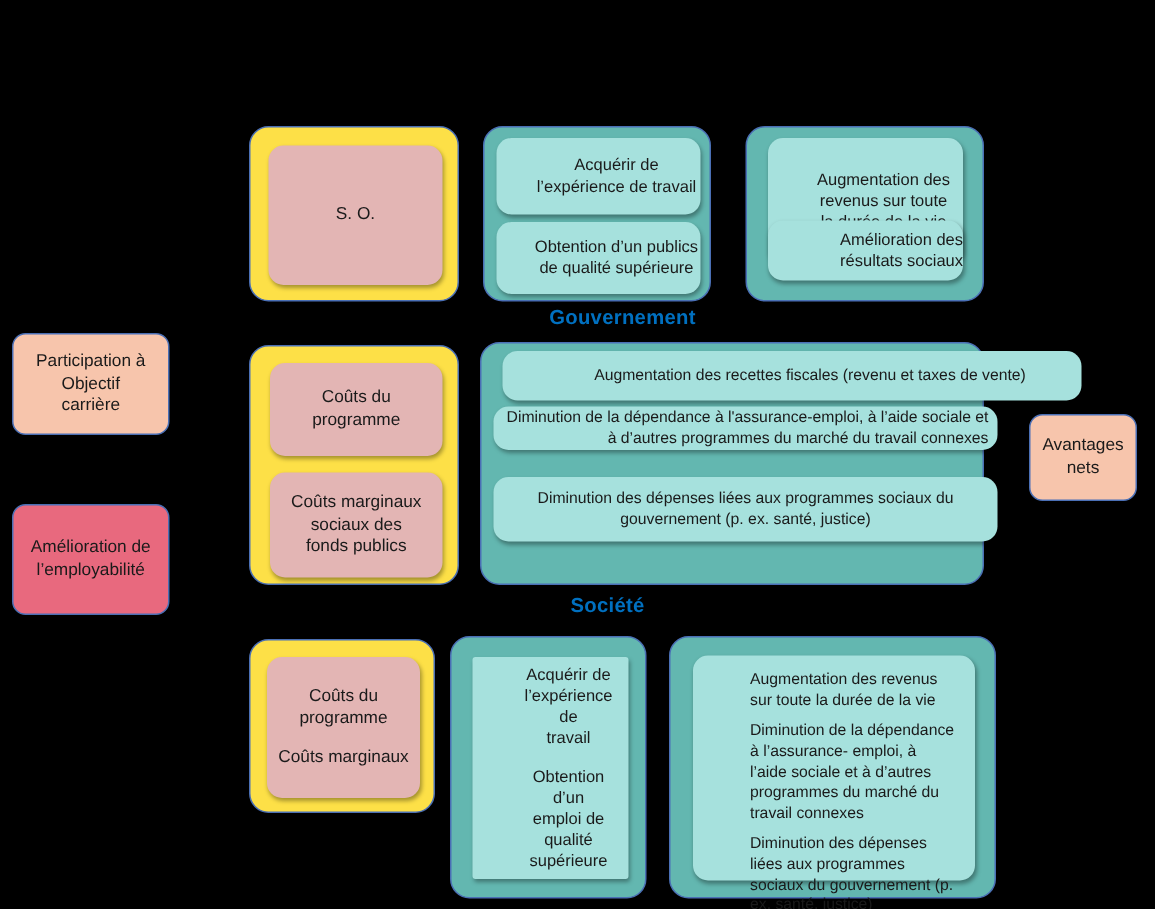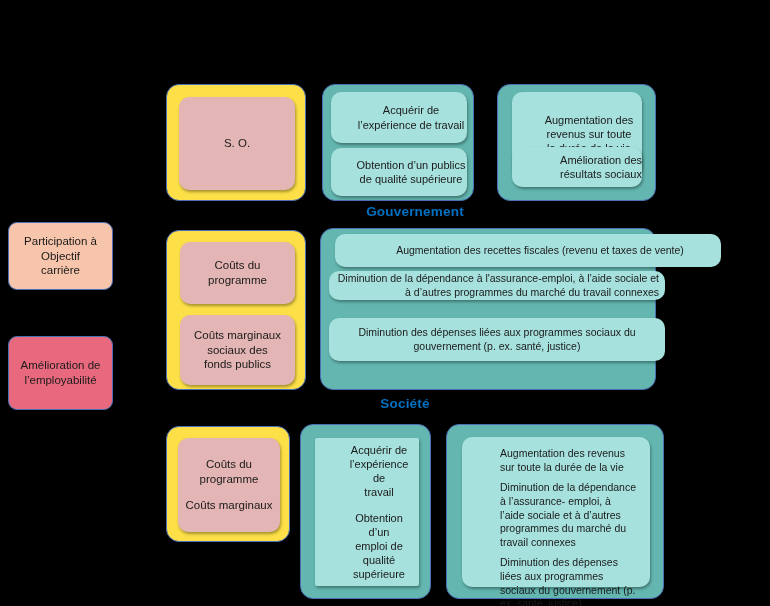--- a/index.html
+++ b/index.html
@@ -162,14 +162,17 @@
     <span>Participation à
 Objectif
 carrière</span>
   </div>
 
   <div class="side rose" style="left:8px;top:336px;width:105px;height:74px;font-size:11.5px;white-space:pre-line;">
     <span>Amélioration de
 l’employabilité</span>
   </div>
 
+  <div class="side salmon" style="left:686px;top:276px;width:72px;height:58px;font-size:11.5px;padding:0 12px;">
+    <span>Avantages nets</span>
+  </div>
 
 </div>
 
 </body></html>

